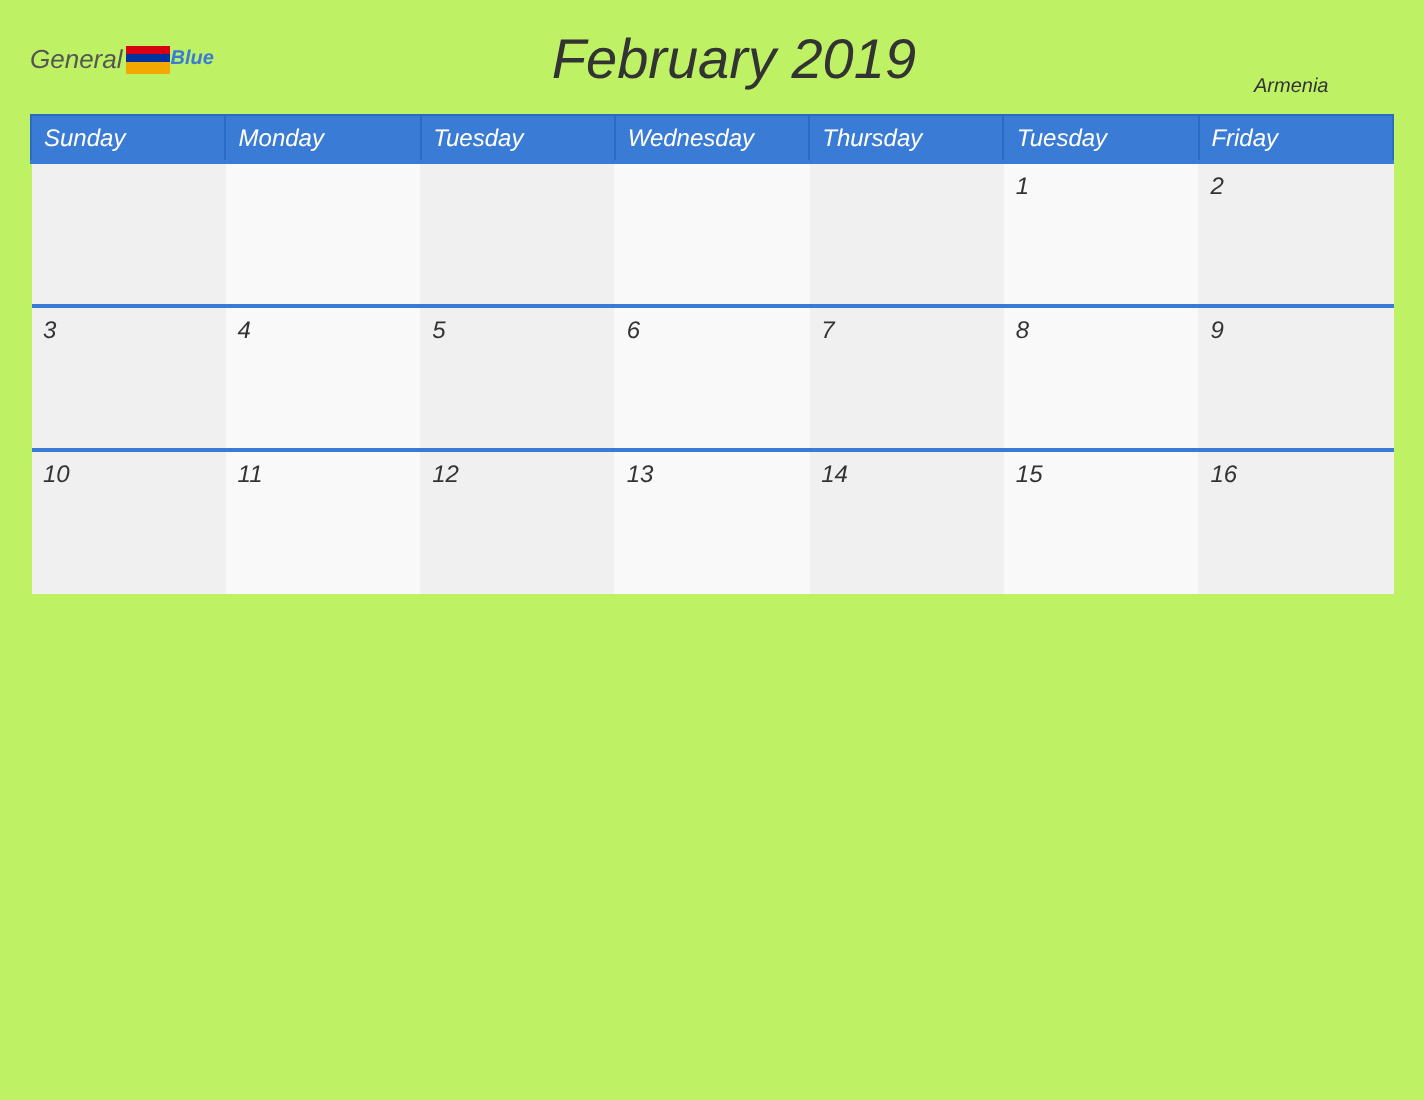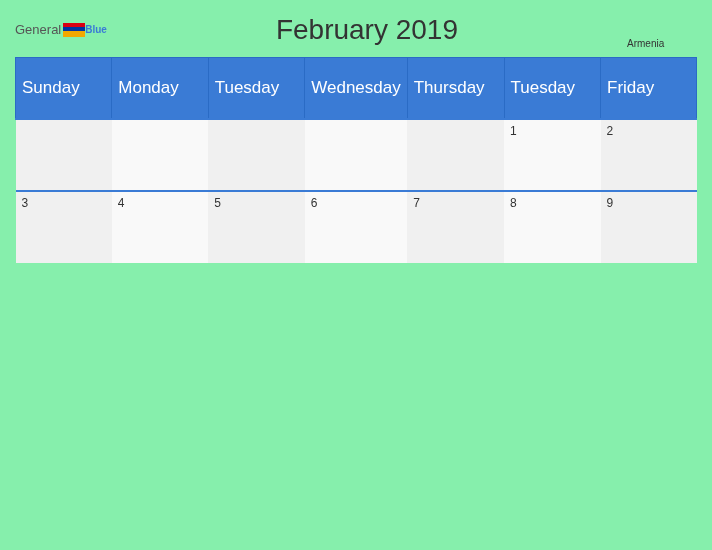--- a/index.html
+++ b/index.html
@@ -6,22 +6,23 @@
     body {
       font-family: Arial, sans-serif;
       background: #fff;
       width: 712px;
       height: 550px;
       overflow: hidden;
     }
     .page {
       width: 712px;
       height: 550px;
-      background: #86efac;
+      background: #bef264;
       padding: 10px 15px;
+      font-style: italic;
     }
     .header {
       display: flex;
       align-items: center;
       justify-content: space-between;
       margin-bottom: 8px;
     }
     .logo {
       display: flex;
       align-items: center;
@@ -56,23 +57,23 @@
       min-width: 70px;
       margin-top: 28px;
     }
     .calendar {
       width: 100%;
       border-collapse: collapse;
     }
     .calendar thead tr th {
       background: #3a7bd5;
       color: #fff;
-      font-size: 17px;
+      font-size: 12px;
       font-weight: normal;
-      padding: 20px 6px;
+      padding: 4px 6px;
       text-align: left;
       border: 1px solid #2a6bc5;
     }
     .calendar tbody tr td {
       border-top: 2px solid #3a7bd5;
       border-left: none;
       border-right: none;
       border-bottom: none;
       vertical-align: top;
       padding: 4px 6px;
@@ -161,15 +162,38 @@
           <td>
             <span class="day-num">7</span>
           </td>
           <td>
             <span class="day-num">8</span>
           </td>
           <td>
             <span class="day-num">9</span>
           </td>
         </tr>
+        <tr>
+          <td>
+            <span class="day-num">10</span>
+          </td>
+          <td>
+            <span class="day-num">11</span>
+          </td>
+          <td>
+            <span class="day-num">12</span>
+          </td>
+          <td>
+            <span class="day-num">13</span>
+          </td>
+          <td>
+            <span class="day-num">14</span>
+          </td>
+          <td>
+            <span class="day-num">15</span>
+          </td>
+          <td>
+            <span class="day-num">16</span>
+          </td>
+        </tr>
       </tbody>
   </table>
 </div>
 
 </body></html>

